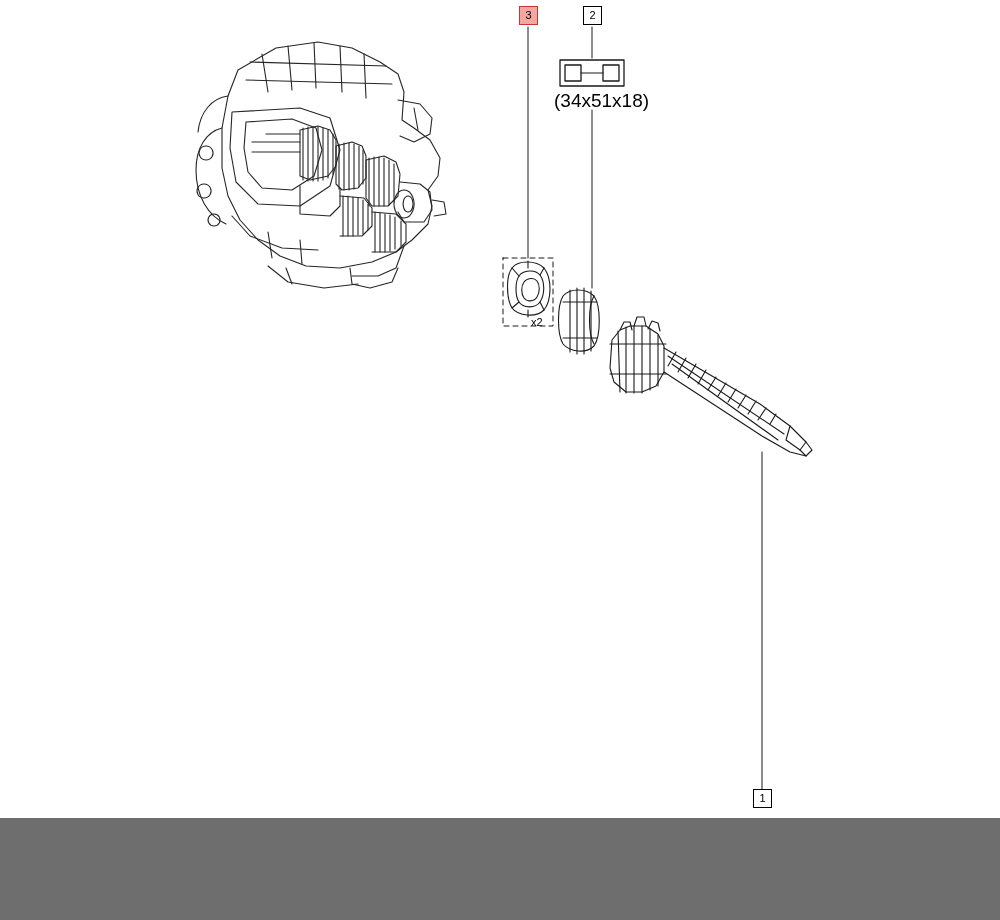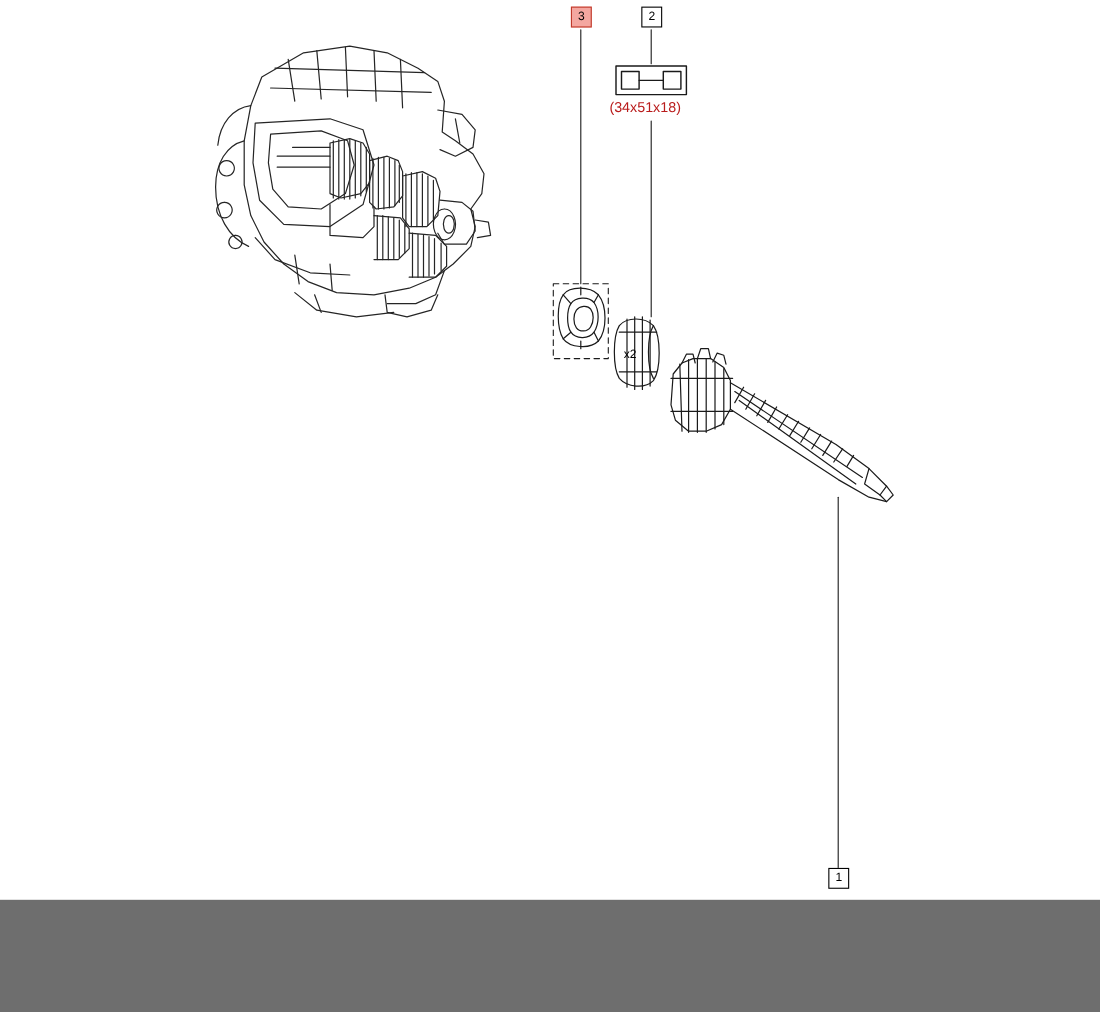--- a/index.html
+++ b/index.html
@@ -36,30 +36,29 @@
     border-color:#c03a2b;
     color:#000;
   }
   #callout-3{left:519px;top:6px;width:19px;height:19px;}
   #callout-2{left:583px;top:6px;width:19px;height:19px;}
   #callout-1{left:753px;top:789px;width:19px;height:19px;}
 
   .dim-label{
     position:absolute;
     left:554px;top:90px;
-    font-size:13px;color:#b91c1c;
+    font-size:19px;color:#000000;
     letter-spacing:0px;
     white-space:nowrap;
   }
   .x2-label{
     position:absolute;
     left:531px;top:316px;
     font-size:11px;color:#000;
     white-space:nowrap;
-    margin-left:36px;
   }
 
   
   .footer{
     position:absolute;left:0;top:818px;width:1000px;height:102px;
     background:#6e6e6e;
   }
 </style>
 </head>
 <body>

